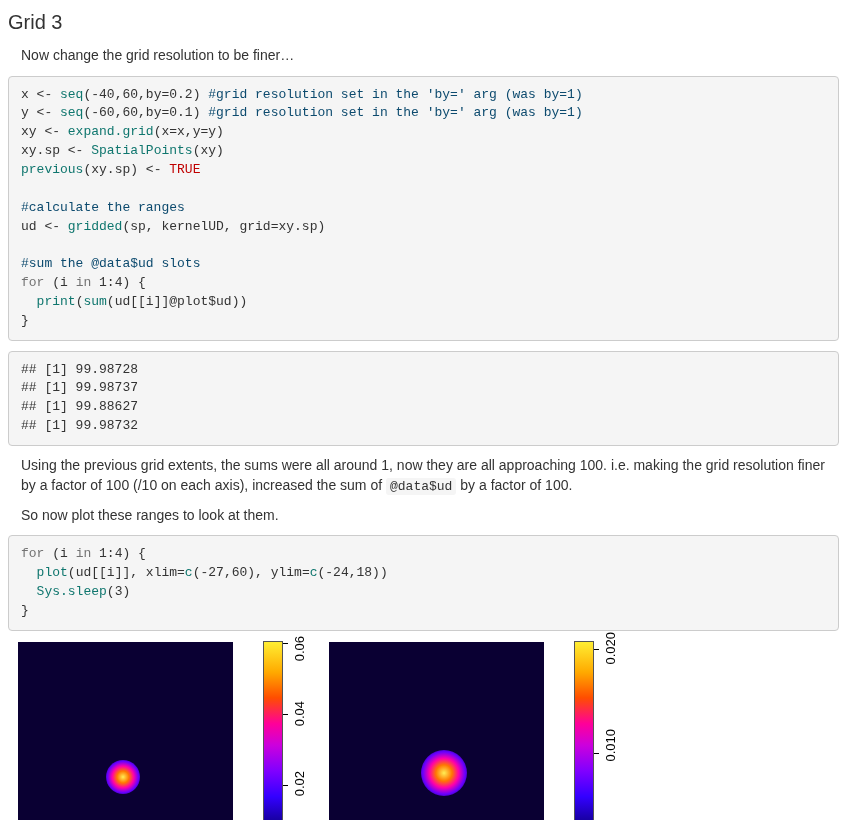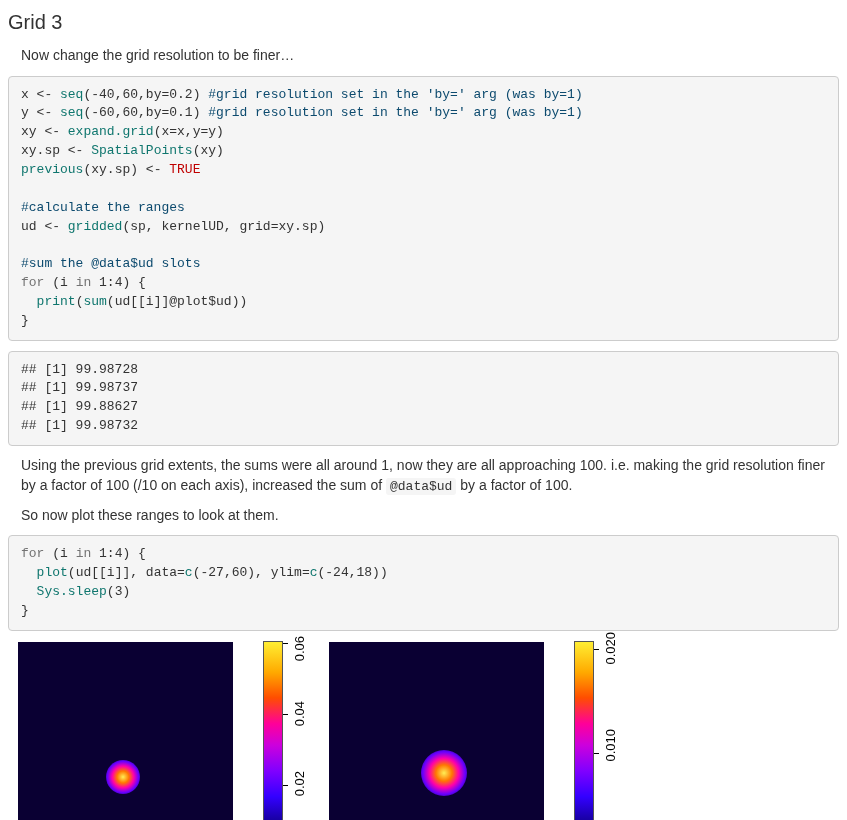--- a/index.html
+++ b/index.html
@@ -129,21 +129,21 @@
 <pre class="codeblock">## [1] 99.98728
 ## [1] 99.98737
 ## [1] 99.88627
 ## [1] 99.98732</pre>
 
 <p><span>Using the previous grid extents, the sums were all around 1, now they are all approaching 100. i.e. making the grid resolution finer by a factor of 100 (/10 on each axis), increased the sum of </span><code class="inline">@data$ud</code><span> by a factor of 100.</span></p>
 
 <p>So now plot these ranges to look at them.</p>
 
 <pre class="codeblock"><span class="c-kw">for</span><span> (i </span><span class="c-kw">in</span><span> 1:4) {</span>
-<span>  </span><span class="c-func">plot</span><span>(ud[[i]], data=</span><span class="c-func">c</span><span>(-27,60), ylim=</span><span class="c-func">c</span><span>(-24,18))</span>
+<span>  </span><span class="c-func">plot</span><span>(ud[[i]], xlim=</span><span class="c-func">c</span><span>(-27,60), ylim=</span><span class="c-func">c</span><span>(-24,18))</span>
 <span>  </span><span class="c-func">Sys.sleep</span><span>(3)</span>
 <span>}</span></pre>
 
 <div class="plots-row">
 
   <div class="plot-unit">
     <div class="plot-canvas">
       <div class="hotspot layer1" style="left:88px; top:118px; width:34px; height:34px;"></div>
     </div>
     <div class="colorbar-wrap">

